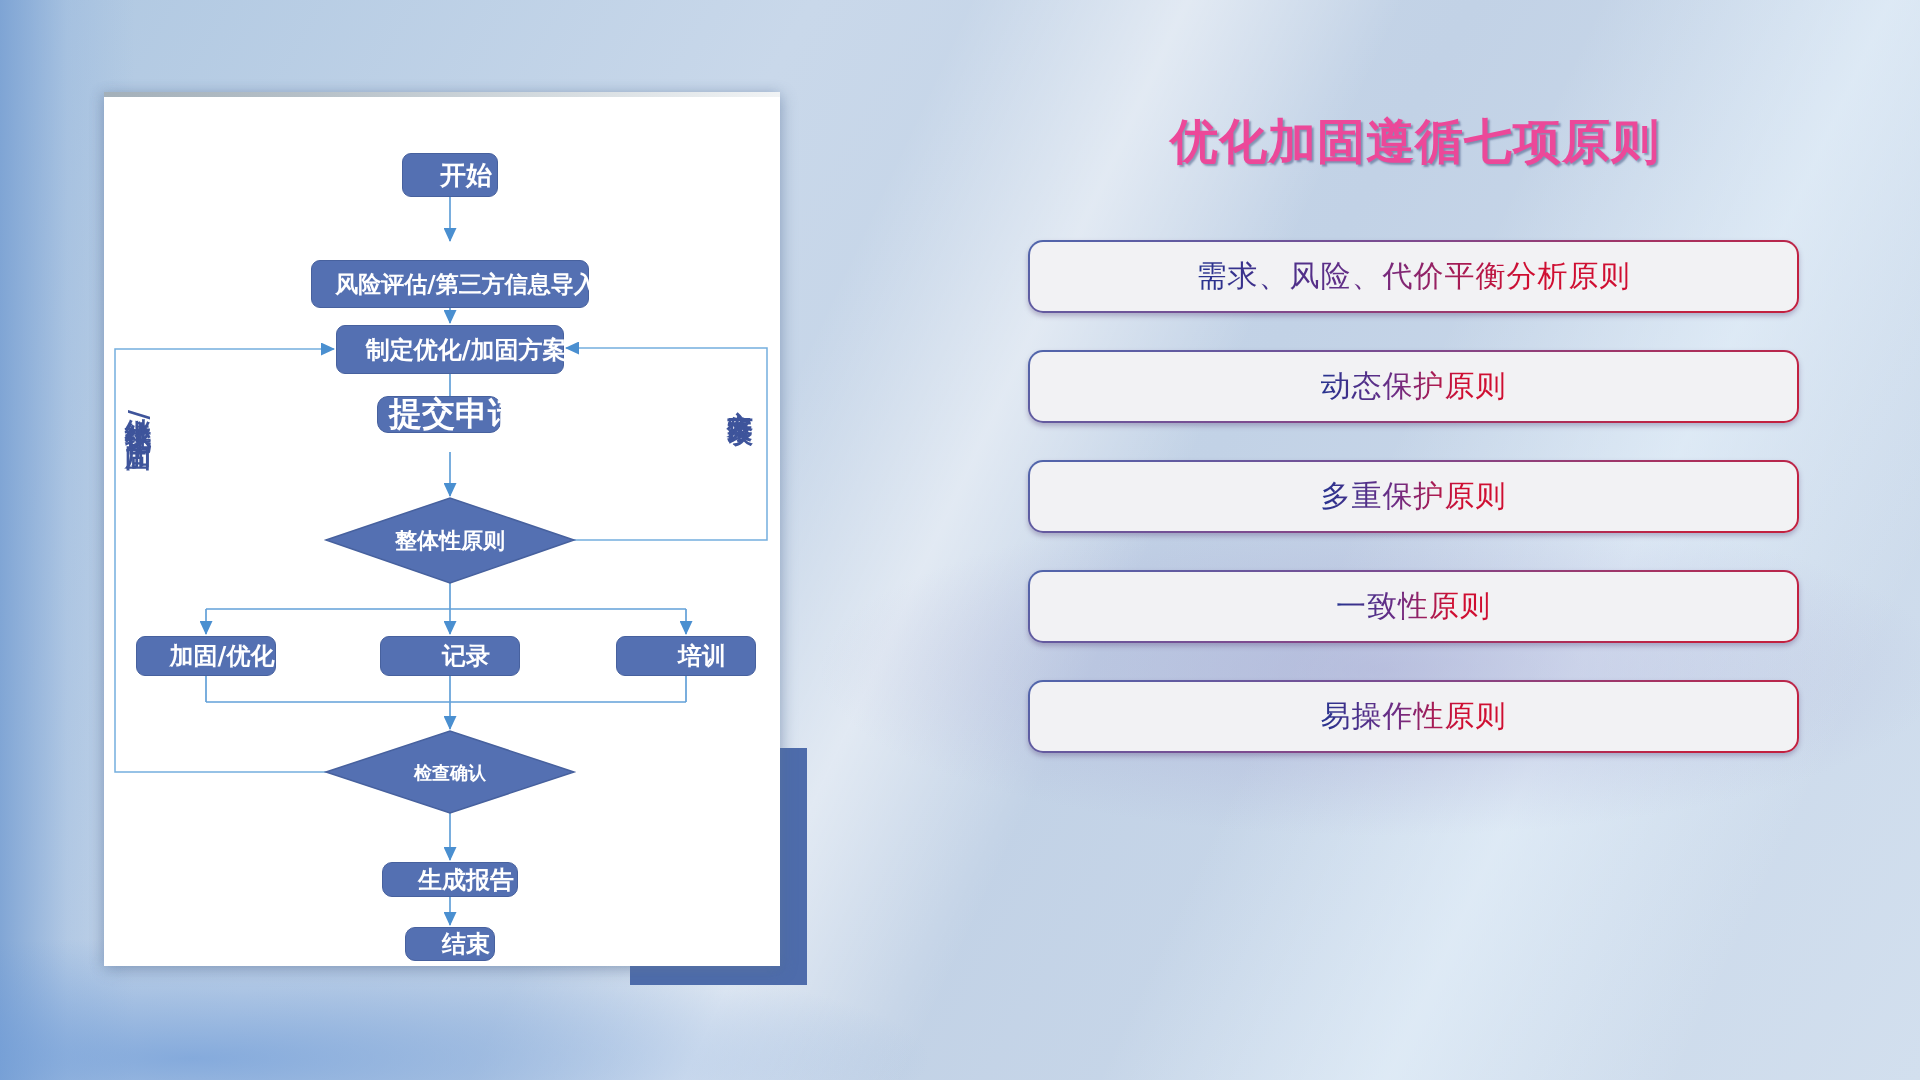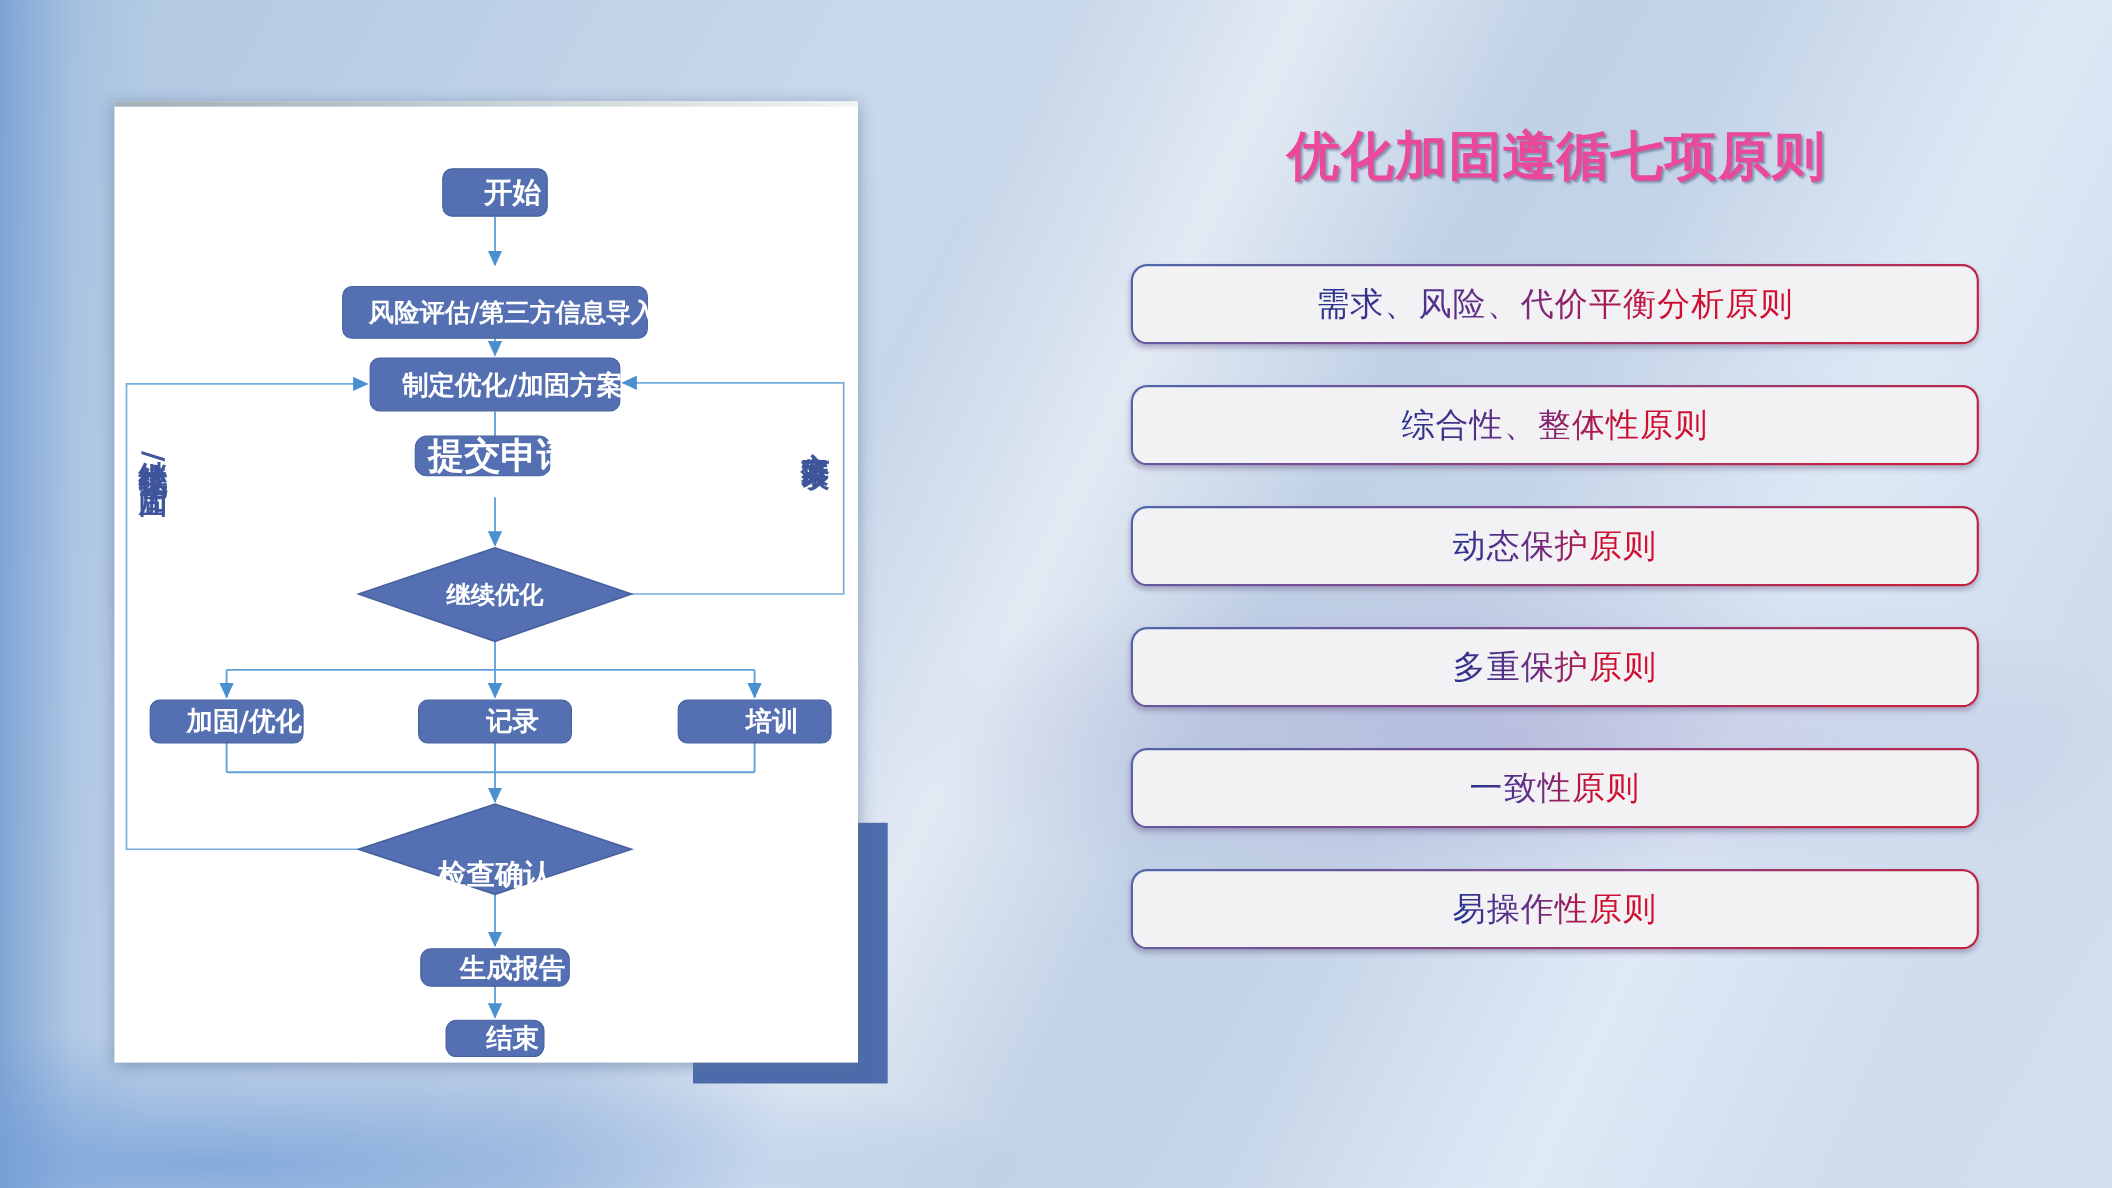--- a/index.html
+++ b/index.html
@@ -86,42 +86,37 @@
   <g fill="#5470b2" stroke="#47619e" stroke-width="1.5">
     <polygon points="326,540 450,498 574,540 450,583"></polygon>
     <polygon points="326,772 450,731 574,772 450,813"></polygon>
   </g>
 </svg>
 
 <div class="fnode" style="left:402px;top:153px;width:96px;height:44px;font-size:26px;">开始</div>
 <div class="fnode" style="left:311px;top:260px;width:278px;height:48px;font-size:23px;">风险评估/第三方信息导入</div>
 <div class="fnode" style="left:336px;top:325px;width:228px;height:49px;font-size:24px;">制定优化/加固方案</div>
 <div class="fnode" style="left:377px;top:396px;width:124px;height:37px;font-size:33px;border-radius:11px;">提交申请</div>
-<div class="dlabel" style="left:326px;top:498px;width:248px;height:85px;font-size:22px;">继续优化</div>
+<div class="dlabel" style="left:326px;top:498px;width:248px;height:85px;font-size:22px;">整体性原则</div>
 <div class="fnode" style="left:136px;top:636px;width:140px;height:40px;font-size:24px;">加固/优化</div>
 <div class="fnode" style="left:380px;top:636px;width:140px;height:40px;font-size:24px;">记录</div>
 <div class="fnode" style="left:616px;top:636px;width:140px;height:40px;font-size:24px;">培训</div>
-<div class="dlabel" style="left:326px;top:754px;width:248px;height:82px;font-size:26px;">检查确认</div>
+<div class="dlabel" style="left:326px;top:732px;width:248px;height:82px;font-size:18px;">检查确认</div>
 <div class="fnode" style="left:382px;top:862px;width:136px;height:35px;font-size:24px;border-radius:10px;">生成报告</div>
 <div class="fnode" style="left:405px;top:927px;width:90px;height:34px;font-size:24px;border-radius:10px;">结束</div>
 
 <div class="vlabel" style="left:124px;top:398px;height:180px;">继续优化/加固</div>
 <div class="vlabel" style="left:726px;top:390px;height:120px;">方案修改</div>
 
 <h1 class="page-title">优化加固遵循七项原则</h1>
 
 <div class="principles">
   <div class="pbox">
     <div class="pinner">
       <span class="ptext">需求、风险、代价平衡分析原则</span>
-    </div>
-  </div>
-  <div class="pbox">
-    <div class="pinner">
-      <span class="ptext">综合性、整体性原则</span>
     </div>
   </div>
   <div class="pbox">
     <div class="pinner">
       <span class="ptext">动态保护原则</span>
     </div>
   </div>
   <div class="pbox">
     <div class="pinner">
       <span class="ptext">多重保护原则</span>

